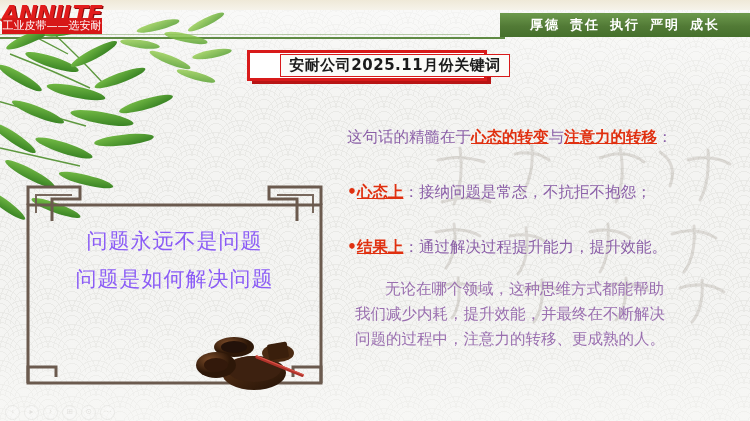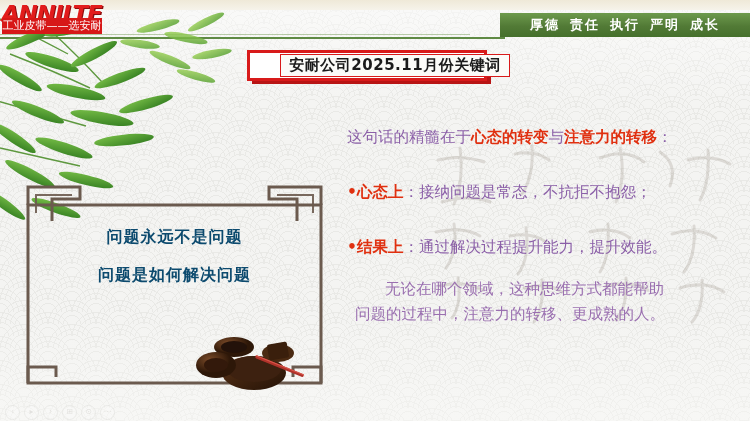--- a/index.html
+++ b/index.html
@@ -101,37 +101,37 @@
     position:absolute;left:420px;top:140px;width:330px;height:190px;
     z-index:2;opacity:.30;pointer-events:none;
   }
   
   .frame{
     position:absolute;left:22px;top:181px;width:305px;height:208px;z-index:5;
   }
   .frame svg{display:block;}
   .frame-line1,.frame-line2{
     position:absolute;width:100%;text-align:center;
-    color:#0c4a6e;font-weight:bold;font-size:16px;white-space:nowrap;
+    color:#8b5cf6;font-weight:normal;font-size:21px;white-space:nowrap;
     letter-spacing:1px;
   }
   .frame-line1{top:46px;}
   .frame-line2{top:84px;text-align:center;}
   
   .coins{
     position:absolute;left:190px;top:337px;width:120px;height:55px;z-index:6;
   }
   
   .right-col{
     position:absolute;left:347px;top:124px;width:398px;z-index:6;
   }
   .rt-line{
     font-size:15.5px;line-height:27px;color:#8b5fa8;white-space:nowrap;
   }
-  .rt-hl{color:#e03010;font-weight:bold;}
+  .rt-hl{color:#e03010;font-weight:bold;text-decoration:underline;}
   .rt-bullet{color:#e03010;font-weight:bold;}
   .rt-para{
     margin-top:16px;font-size:15.5px;line-height:25px;color:#9a6fb0;margin-left:8px;
   }
   .rt-para .indent{display:inline-block;width:30px;}
   .blk{margin-top:28px;}
   
   .controls{
     position:absolute;left:5px;top:405px;width:110px;height:14px;z-index:7;
     display:flex;gap:4px;align-items:center;opacity:.45;
@@ -307,20 +307,21 @@
       <div class="rt-line">
         <span class="rt-bullet">•</span><span class="rt-hl">心态上</span><span>：</span><span>接纳问题是常态，不抗拒不抱怨；</span>
       </div>
       <div class="rt-line blk">
         <span class="rt-bullet">•</span><span class="rt-hl">结果上</span><span>：</span><span>通过解决过程提升能力，提升效能。</span>
       </div>
     </div>
 
     <div class="rt-para">
       <div><span class="indent"></span><span>无论在哪个领域，这种思维方式都能帮助</span></div>
+      <div><span>我们减少内耗，提升效能，并最终在不断解决</span></div>
       <div><span>问题的过程中，注意力的转移、更成熟的人。</span></div>
     </div>
   </div>
 
   <div class="controls">
       <div class="ctl">‹</div>
       <div class="ctl">▸</div>
       <div class="ctl">›</div>
       <div class="ctl">⊞</div>
       <div class="ctl">⊙</div>

